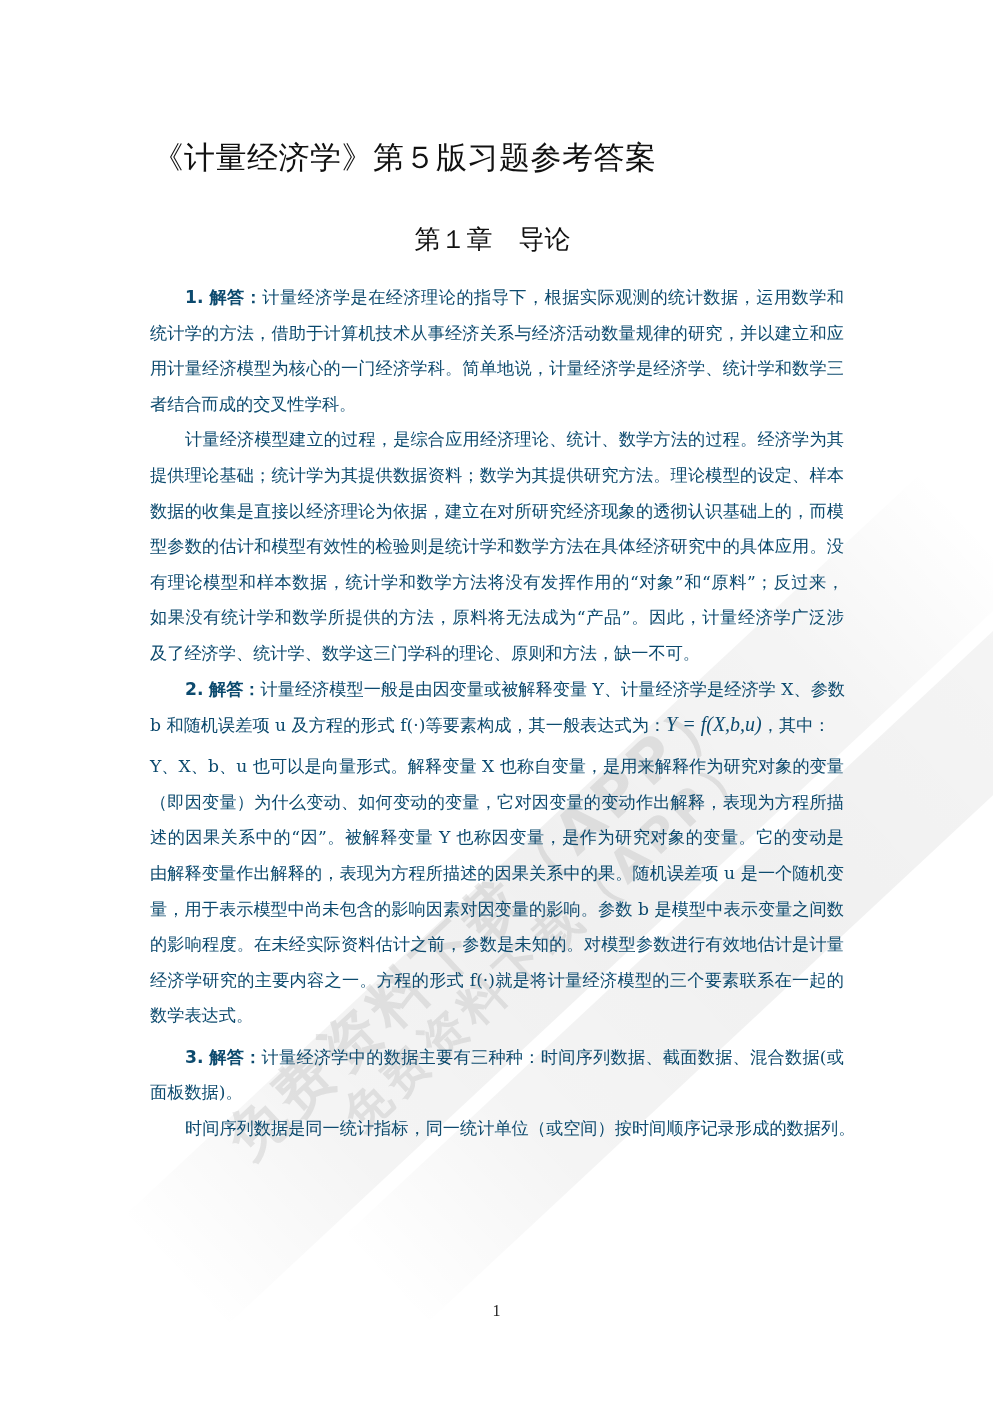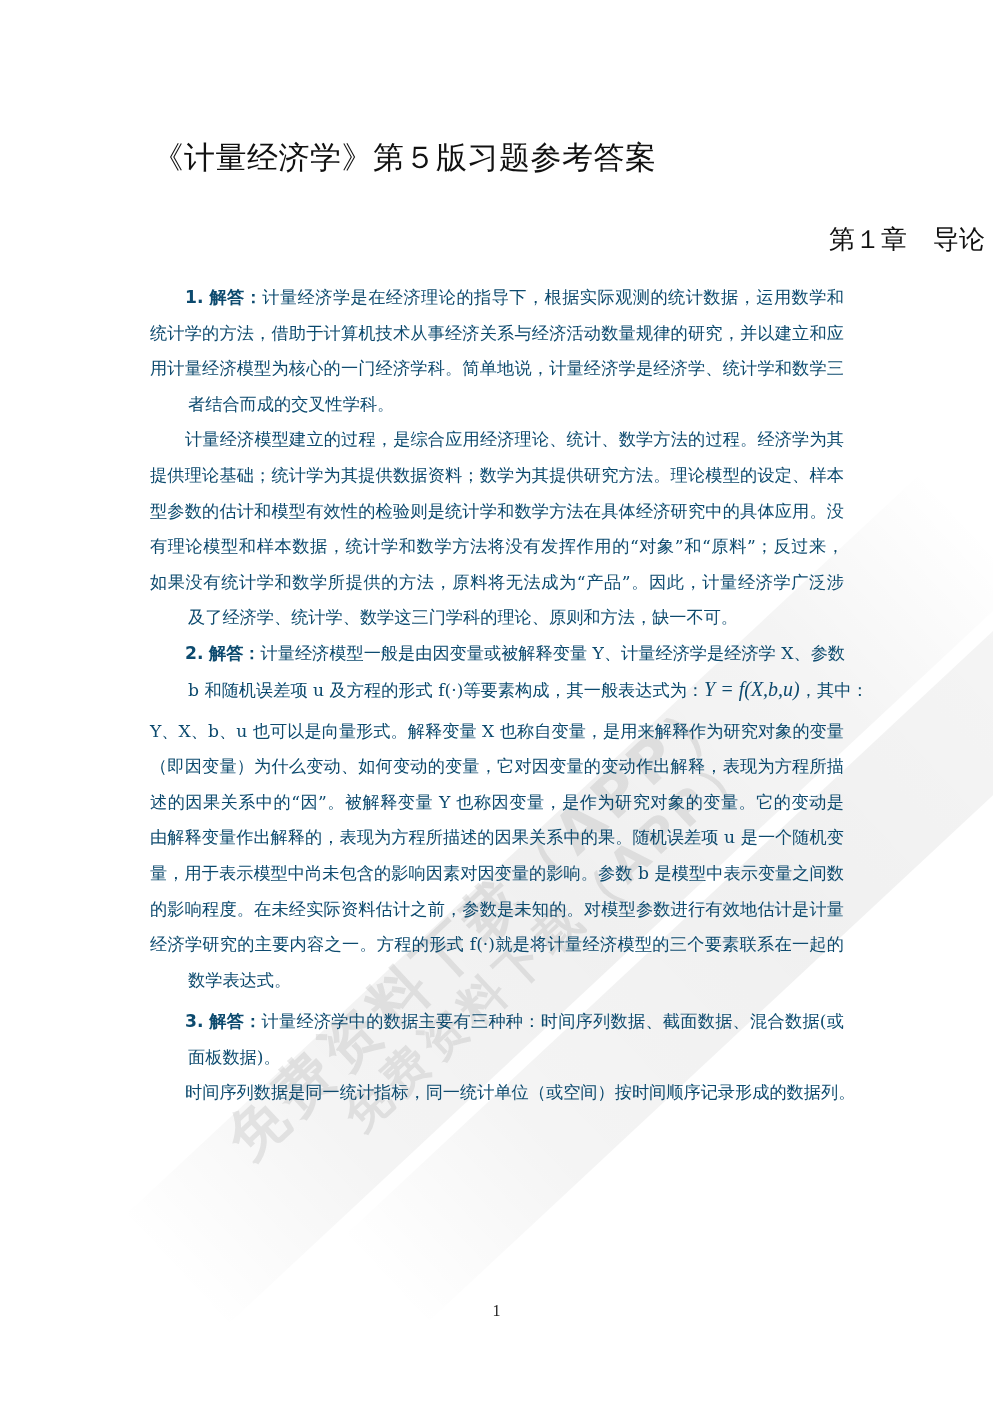--- a/index.html
+++ b/index.html
@@ -2,25 +2,25 @@
 <html><head>
 <meta charset="utf-8">
 <style>
   html, body { margin: 0; padding: 0; background: #ffffff; }
   body { width: 993px; height: 1404px; position: relative; overflow: hidden; }
   .page { position: absolute; left: 0; top: 0; width: 993px; height: 1404px; background: #ffffff; }
   .watermark { position: absolute; left: 0; top: 0; width: 993px; height: 1404px; pointer-events: none; overflow: hidden; }
   .wm-band { position: absolute; background: linear-gradient(90deg, rgba(0,0,0,0) 0%, rgba(0,0,0,0.045) 20%, rgba(0,0,0,0.06) 50%, rgba(0,0,0,0.045) 80%, rgba(0,0,0,0) 100%); transform-origin: 0 0; }
   .wm-text { position: absolute; color: rgba(120,120,120,0.16); font-family: "DejaVu Sans", sans-serif; font-weight: bold; font-size: 58px; white-space: nowrap; transform-origin: 0 0; letter-spacing: 6px; }
   .title { position: absolute; left: 0; width: 809px; top: 137px; text-align: center; font-family: "DejaVu Sans", sans-serif; font-size: 31px; color: #111; letter-spacing: 0.5px; }
-  .chapter { position: absolute; left: 0; width: 985px; top: 222px; text-align: right; font-family: "DejaVu Sans", sans-serif; font-size: 26px; color: #111; }
+  .chapter { position: absolute; left: 0; width: 985px; top: 222px; text-align: center; font-family: "DejaVu Sans", sans-serif; font-size: 26px; color: #111; }
   .chapter .gap { display: inline-block; width: 26px; }
   .body { position: absolute; left: 150px; top: 283px; width: 694px; font-family: "DejaVu Serif", serif; font-size: 17.2px; color: #0c4a6e; }
   .line { height: 35.6px; line-height: 28px; white-space: nowrap; text-align: justify; text-align-last: justify; }
-  .line.last { text-align-last: left; margin-left: 38px; }
+  .line.last { text-align-last: left; }
   .line.indent { padding-left: 35px; }
   .gap-sm { height: 6px; }
   .qnum { font-family: "DejaVu Sans", sans-serif; font-weight: bold; }
   .formula { font-family: "Liberation Serif", serif; font-style: italic; font-size: 20px; }
   .line.tall { height: 42px; line-height: 28px; }
   .pagenum { position: absolute; left: 0; width: 993px; top: 1302px; text-align: center; font-family: "Liberation Serif", serif; font-size: 16px; color: #222; }
 </style>
 </head>
 <body>
 
@@ -42,20 +42,21 @@
   <div class="body">
 
     <div>
       <div class="line indent"><span class="qnum">1.</span> <span class="qnum">解答：</span><span>计量经济学是在经济理论的指导下，根据实际观测的统计数据，运用数学和</span></div>
       <div class="line">统计学的方法，借助于计算机技术从事经济关系与经济活动数量规律的研究，并以建立和应</div>
       <div class="line">用计量经济模型为核心的一门经济学科。简单地说，计量经济学是经济学、统计学和数学三</div>
       <div class="line last">者结合而成的交叉性学科。</div>
 
       <div class="line indent">计量经济模型建立的过程，是综合应用经济理论、统计、数学方法的过程。经济学为其</div>
       <div class="line">提供理论基础；统计学为其提供数据资料；数学为其提供研究方法。理论模型的设定、样本</div>
+      <div class="line">数据的收集是直接以经济理论为依据，建立在对所研究经济现象的透彻认识基础上的，而模</div>
       <div class="line">型参数的估计和模型有效性的检验则是统计学和数学方法在具体经济研究中的具体应用。没</div>
       <div class="line">有理论模型和样本数据，统计学和数学方法将没有发挥作用的“对象”和“原料”；反过来，</div>
       <div class="line">如果没有统计学和数学所提供的方法，原料将无法成为“产品”。因此，计量经济学广泛涉</div>
       <div class="line last">及了经济学、统计学、数学这三门学科的理论、原则和方法，缺一不可。</div>
     </div>
 
     <div>
       <div class="line indent"><span class="qnum">2.</span> <span class="qnum">解答：</span><span>计量经济模型一般是由因变量或被解释变量 Y、计量经济学是经济学 X、参数</span></div>
       <div class="line tall last"><span>b 和随机误差项 u 及方程的形式 f(·)等要素构成，其一般表达式为：</span><span class="formula">Y = f(X,b,u)</span><span>，其中：</span></div>
       <div class="line">Y、X、b、u 也可以是向量形式。解释变量 X 也称自变量，是用来解释作为研究对象的变量</div>

